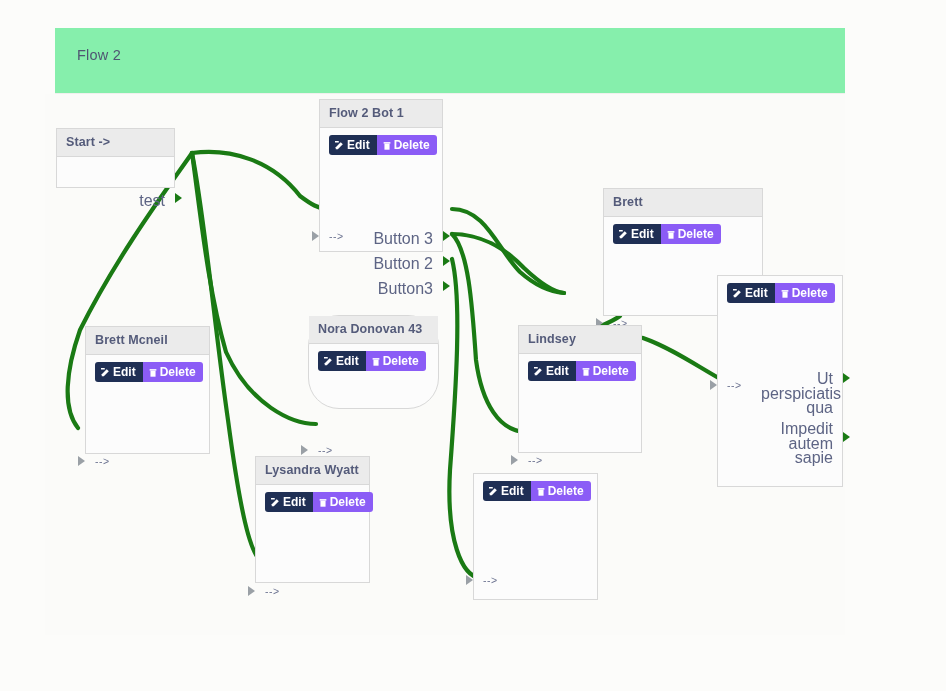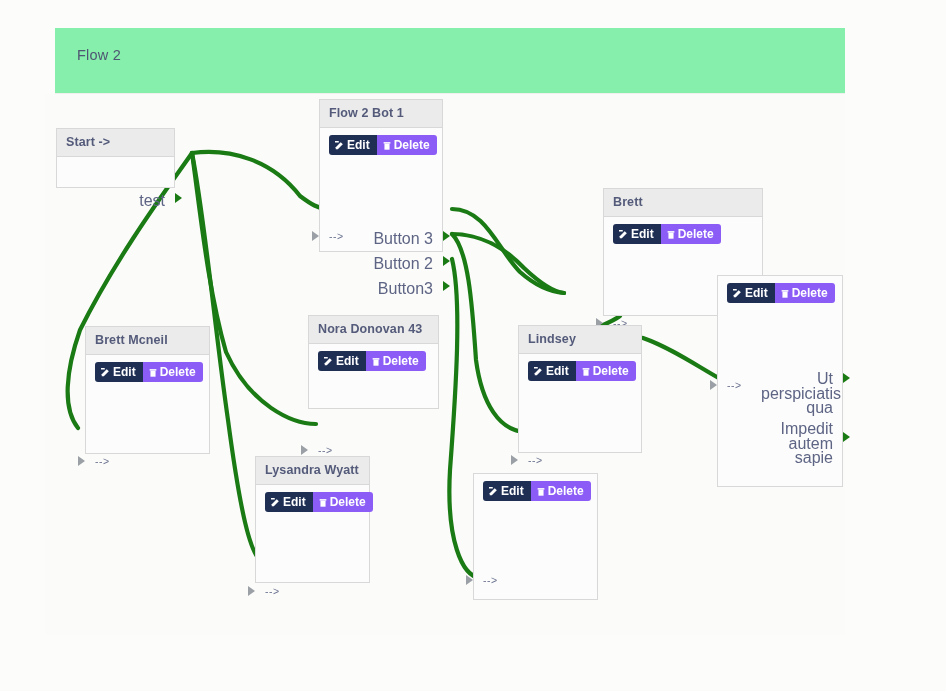--- a/index.html
+++ b/index.html
@@ -217,21 +217,21 @@
                 <rect x="0.5" y="1.5" width="9" height="2" fill="#ffffff"></rect>
                 <rect x="1.6" y="3.6" width="6.8" height="8" fill="#ffffff"></rect>
               </svg>
               <span>Delete</span>
             </button>
           </div>
           <div class="port-in" style="top: 100px;">--&gt;</div>
           <div class="nub nub-in" style="top: 101px;"></div>
         </div>
       </div>
-      <div class="node" style="left: 308px; top: 315px; width: 131px; height: 94px;">
+      <div class="node" style="left: 308px; top: 315px; width: 131px; height: 94px; border-radius: 31px;">
         <div class="node-header">Nora Donovan 43</div>
         <div class="node-body">
           <div class="btn-row">
             <button class="btn btn-edit">
               <svg width="9" height="9" viewBox="0 0 12 12">
                 <path d="M1 8.2 L7.6 1.6 L10.4 4.4 L3.8 11 L1 11 Z" fill="#ffffff"></path>
                 <rect x="0" y="0" width="5" height="2" fill="#ffffff"></rect>
               </svg>
               <span>Edit</span>
             </button>

